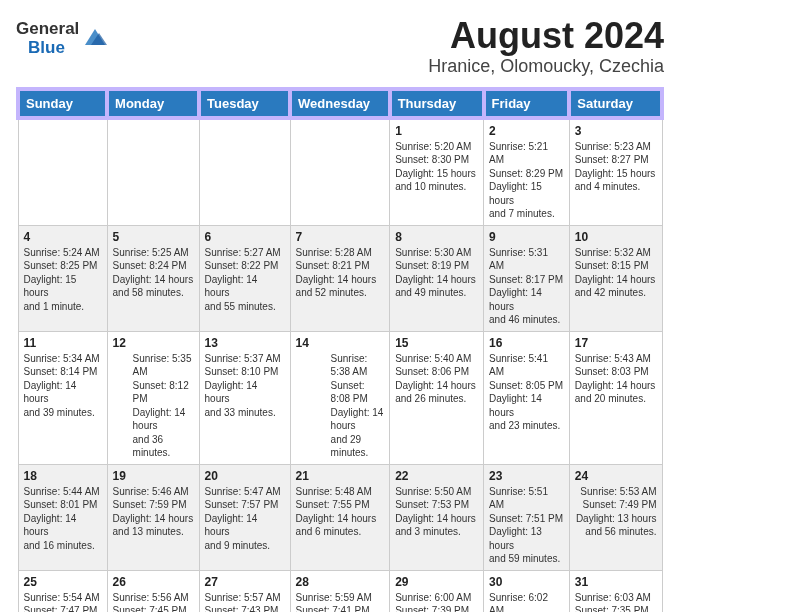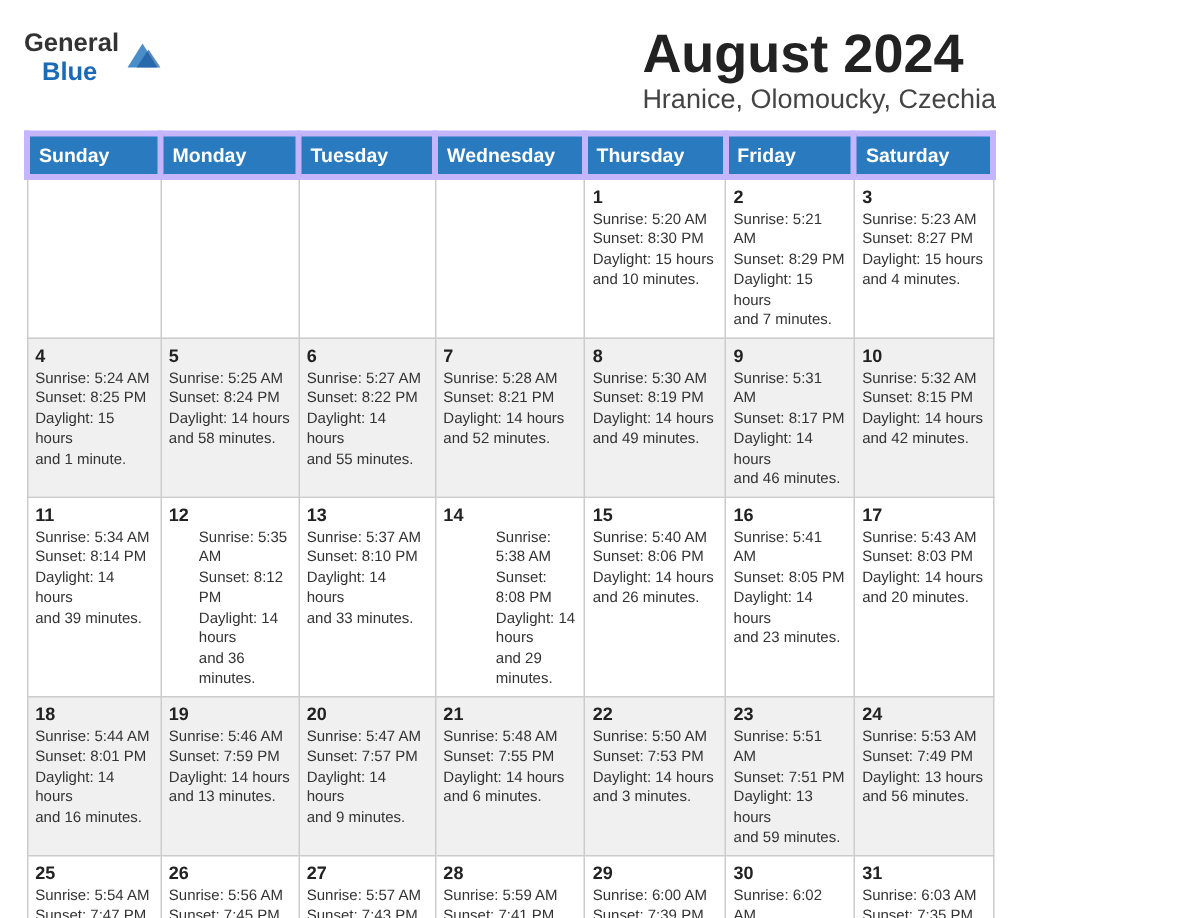--- a/index.html
+++ b/index.html
@@ -41,21 +41,21 @@
       color: #1a6ab5;
       margin-left: 12px;
     }
     .logo-icon {
       width: 28px;
       height: 28px;
       margin-left: 2px;
       margin-top: -4px;
     }
     .title-block {
-      text-align: left;
+      text-align: right;
     }
     .month-year {
       font-size: 36px;
       font-weight: bold;
       color: #222;
       line-height: 1.1;
     }
     .location {
       font-size: 18px;
       color: #444;
@@ -315,21 +315,21 @@
           </td>
           <td>
             <span class="day-num">23</span>
             <div class="day-info" style="white-space: pre-line;">Sunrise: 5:51 AM
 Sunset: 7:51 PM
 Daylight: 13 hours
 and 59 minutes.</div>
           </td>
           <td>
             <span class="day-num">24</span>
-            <div class="day-info" style="white-space: pre-line;">Sunrise: 5:53 AM
+            <div class="day-info" style="white-space: pre-line; text-align: right;">Sunrise: 5:53 AM
 Sunset: 7:49 PM
 Daylight: 13 hours
 and 56 minutes.</div>
           </td>
         </tr>
         <tr>
           <td>
             <span class="day-num">25</span>
             <div class="day-info" style="white-space: pre-line;">Sunrise: 5:54 AM
 Sunset: 7:47 PM

